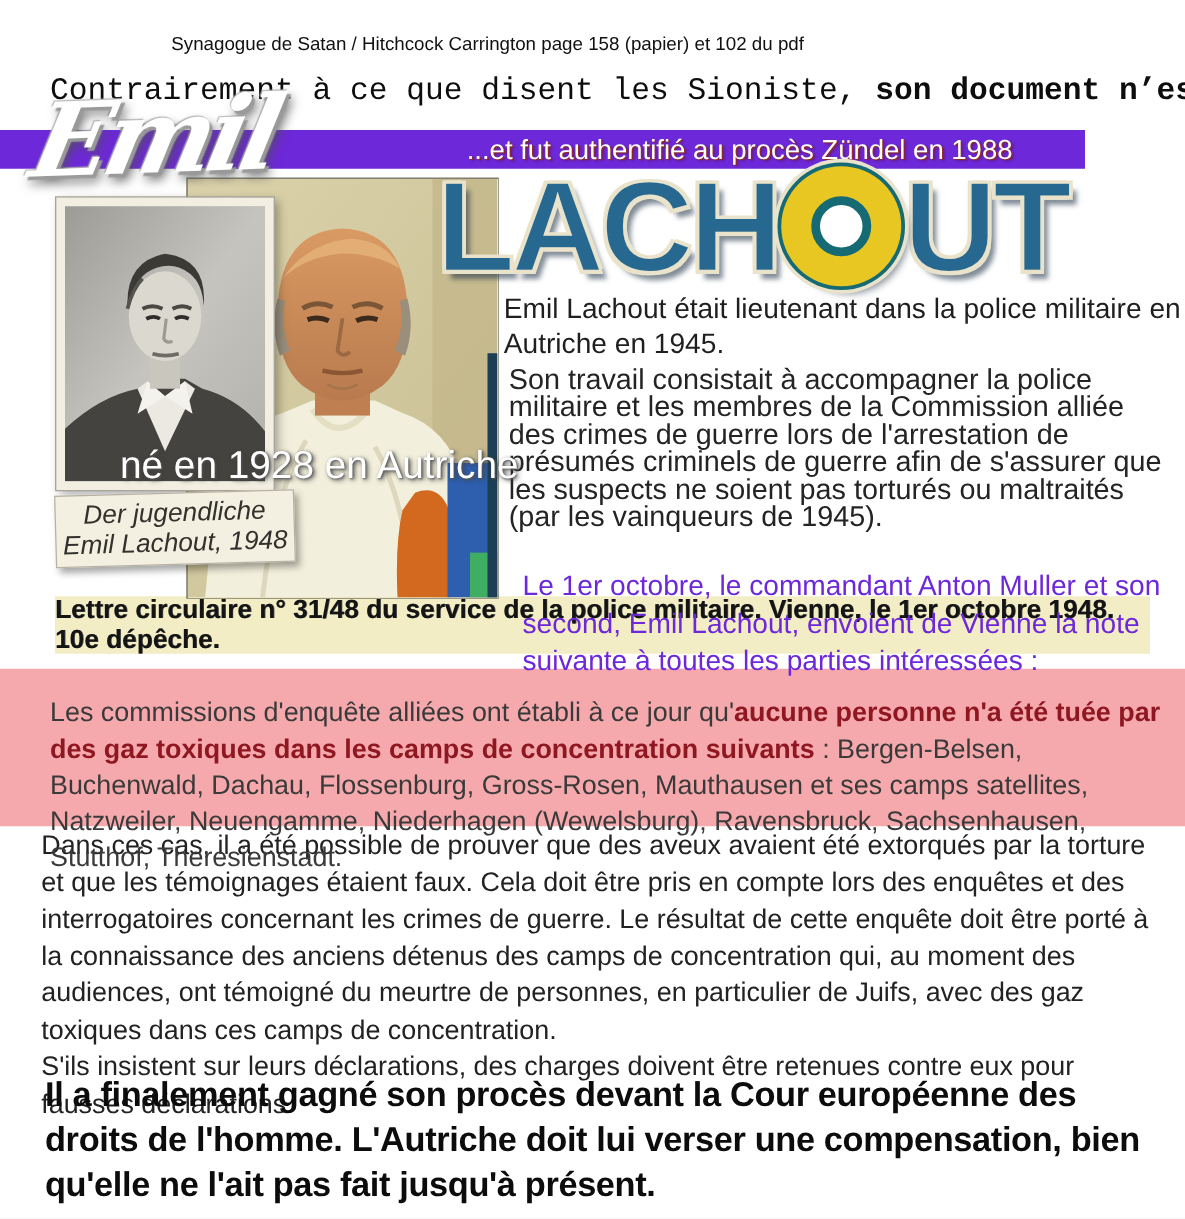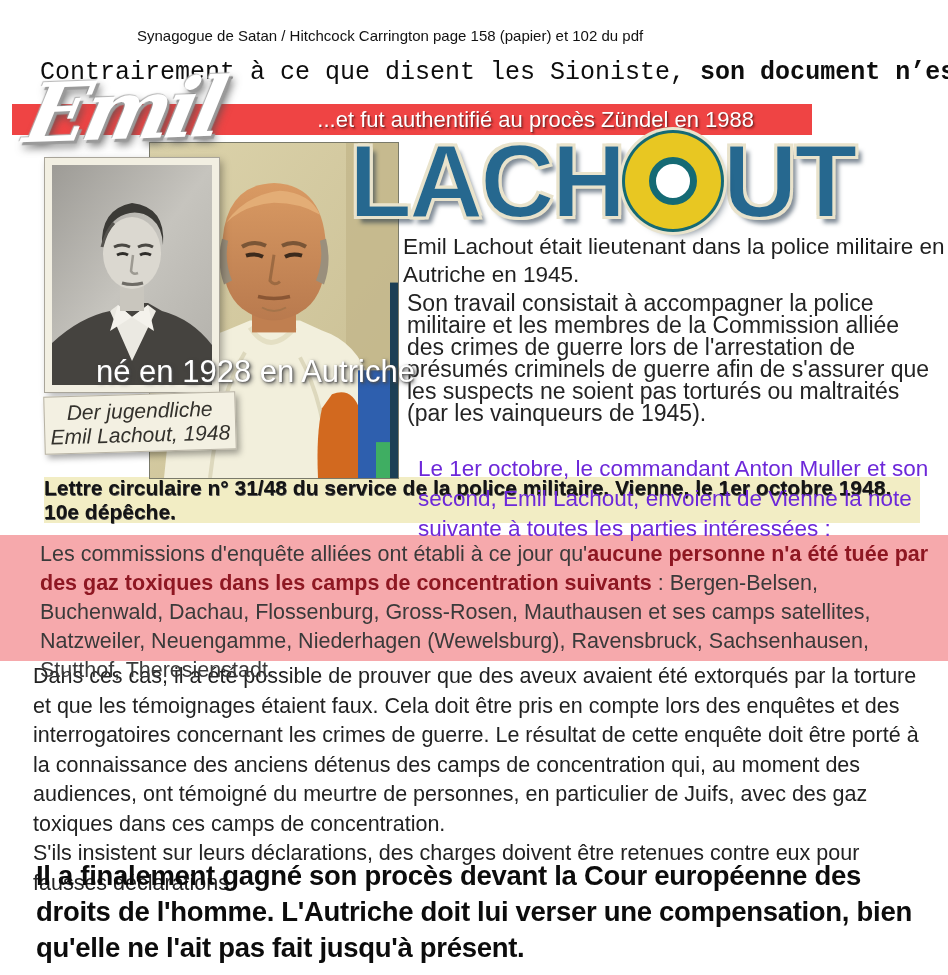--- a/index.html
+++ b/index.html
@@ -11,22 +11,22 @@
   
   .top-note{
     position:absolute;left:137px;top:27px;font-size:15px;color:#111;
   }
   .headline{
     position:absolute;left:40px;top:58px;font-size:25px;color:#0d0d0d;white-space:nowrap;font-family:Liberation Mono, monospace;
   }
   .headline .b{font-weight:bold;}
   
   .pink-banner{
-    position:absolute;left:12px;top:104px;width:800px;height:31px;
-    background:#ef4444;z-index:1;
+    position:absolute;left:0;top:104px;width:868px;height:31px;
+    background:#6d28d9;z-index:1;
   }
   .pink-banner .banner-text{
     position:absolute;right:58px;top:1px;line-height:29px;
     font-size:22px;color:#ffffff;
     text-shadow:1px 1px 0 #8d2b2b, 2px 2px 2px rgba(90,10,10,.45);
   }
   
   .emil-script{
     position:absolute;left:28px;top:62px;z-index:6;
     font-family:"DejaVu Serif",serif;font-style:italic;font-weight:bold;
@@ -91,21 +91,21 @@
     position:absolute;left:44px;top:477px;width:876px;height:46px;z-index:1;
     background:#f2edc4;
     display:flex;align-items:center;justify-content:center;
     font-weight:bold;font-size:21px;color:#141414;
     text-shadow:0.5px 0.5px 0 #555;
   }
   
   .pink-block{
     position:absolute;left:0;top:535px;width:948px;height:126px;z-index:1;
     background:#f6a9ac;box-sizing:border-box;
-    padding:5px 8px 0 40px;
+    padding:21px 8px 0 40px;
     font-size:21.5px;line-height:29px;color:#3a3a3a;
   }
   .pink-block .red-bold{font-weight:bold;color:#8e1722;}
   
   .body-text{
     position:absolute;left:33px;top:662px;width:902px;
     font-size:21.5px;line-height:29.5px;color:#222;
   }
   
   .conclusion{

